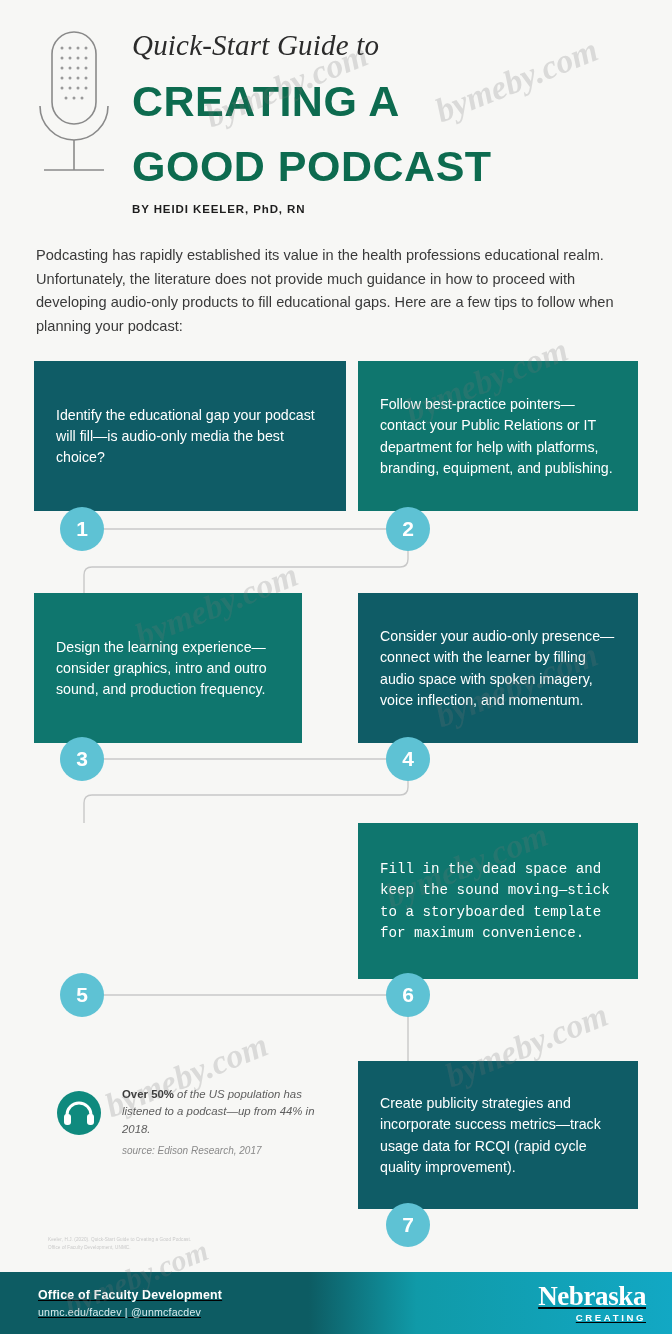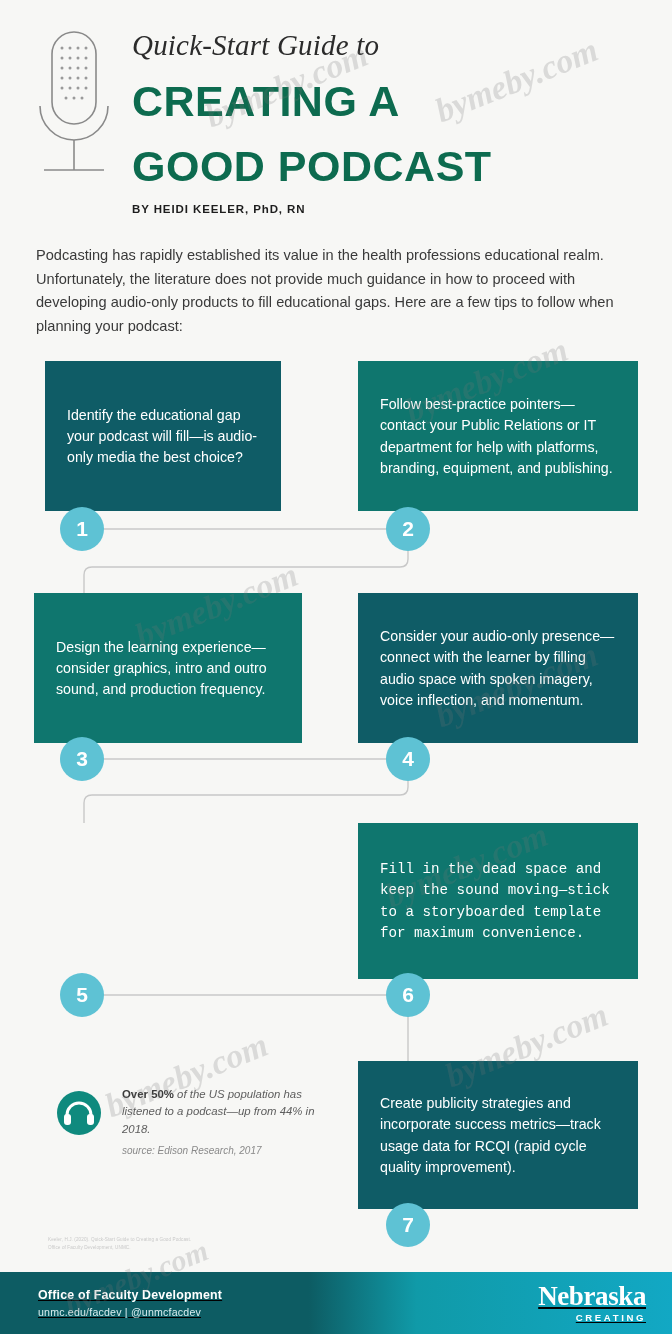--- a/index.html
+++ b/index.html
@@ -267,21 +267,21 @@
 
       <path d="M82 398 L408 398" fill="none" stroke="#c8c8c8" stroke-width="1.4"></path>
 
       <path d="M408 406 L408 426 Q408 434 400 434 L92 434 Q84 434 84 442 L84 462" fill="none" stroke="#c8c8c8" stroke-width="1.4"></path>
 
       <path d="M82 634 L408 634" fill="none" stroke="#c8c8c8" stroke-width="1.4"></path>
 
       <path d="M408 642 L408 700" fill="none" stroke="#c8c8c8" stroke-width="1.4"></path>
     </svg>
 
-    <div class="box dark" style="left:45px; top:0; width:236px; height:150px;">
+    <div class="box dark" style="left:34px; top:0; width:312px; height:150px;">
       <span>Identify the educational gap your podcast will fill—is audio-only media the best choice?</span>
     </div>
     <div class="badge" style="left:60px; top:146px;">
       <span>1</span>
     </div>
 
     <div class="box light" style="left:358px; top:0; width:280px; height:150px;">
       <span>Follow best-practice pointers—contact your Public Relations or IT department for help with platforms, branding, equipment, and publishing.</span>
     </div>
     <div class="badge" style="left:386px; top:146px;">

